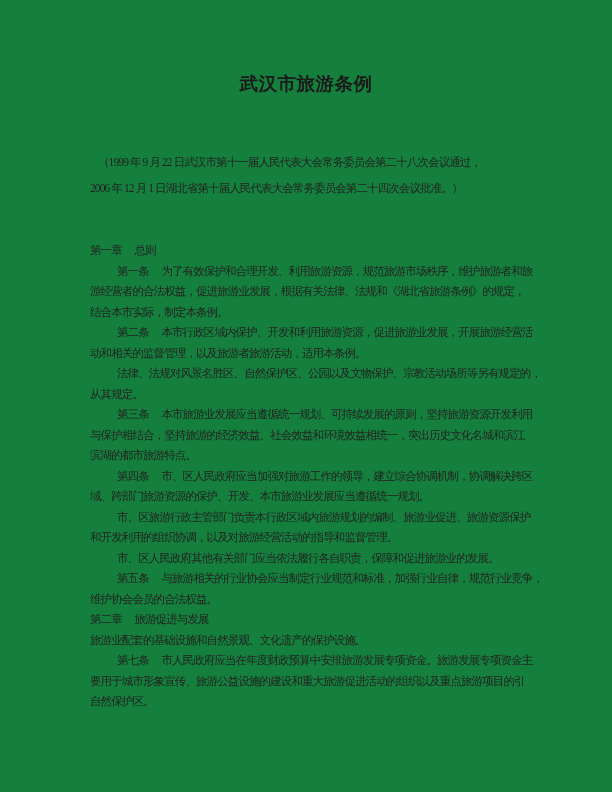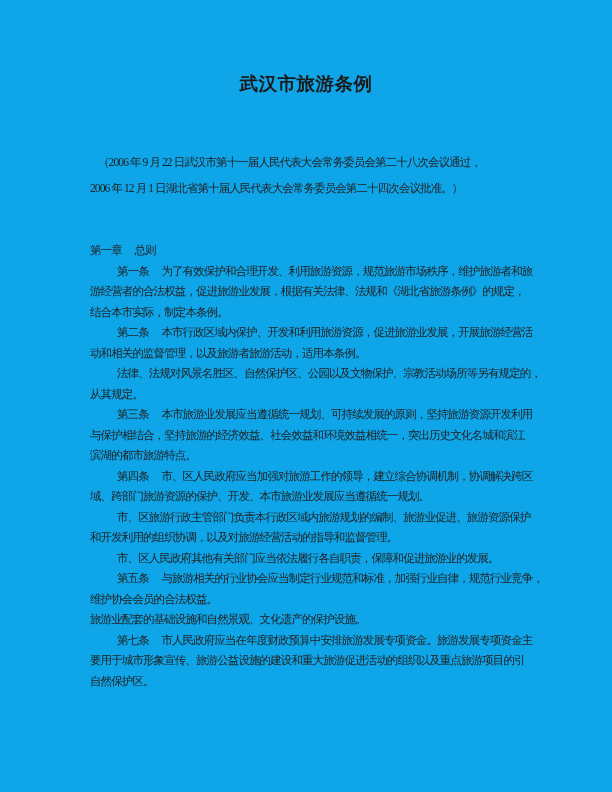--- a/index.html
+++ b/index.html
@@ -4,21 +4,21 @@
 <style>
   html, body { margin: 0; padding: 0; }
   body {
     width: 612px; height: 792px;
     background: #ffffff;
     font-family: "Liberation Serif", "DejaVu Serif", serif;
   }
   .page {
     position: relative;
     width: 612px; height: 792px;
-    background: #0ea5e9;
+    background: #15803d;
     color: #222222;
     overflow: hidden;
   }
   .title {
     position: absolute;
     top: 71px; left: 0;
     width: 612px;
     margin: 0;
     text-align: center;
     font-size: 18.5px;
@@ -57,21 +57,21 @@
   .line[data-type="cont"], .line[data-type="preamble-cont"] { text-indent: 0; }
 </style>
 </head>
 <body>
 
 <div class="page">
 
   <h1 class="title">武汉市旅游条例</h1>
 
   <div class="preamble">
-    <div class="line" data-type="preamble-first">（2006 年 9 月 22 日武汉市第十一届人民代表大会常务委员会第二十八次会议通过，</div>
+    <div class="line" data-type="preamble-first">（1999 年 9 月 22 日武汉市第十一届人民代表大会常务委员会第二十八次会议通过，</div>
     <div class="line" data-type="preamble-cont">2006 年 12 月 1 日湖北省第十届人民代表大会常务委员会第二十四次会议批准。）</div>
   </div>
 
   <div class="body-text">
     <div class="line" data-type="chapter">第一章　 总则</div>
     <div class="line" data-type="first">第一条　 为了有效保护和合理开发、利用旅游资源，规范旅游市场秩序，维护旅游者和旅</div>
     <div class="line" data-type="cont">游经营者的合法权益，促进旅游业发展，根据有关法律、法规和《湖北省旅游条例》的规定，</div>
     <div class="line" data-type="cont">结合本市实际，制定本条例。</div>
     <div class="line" data-type="first">第二条　 本市行政区域内保护、开发和利用旅游资源，促进旅游业发展，开展旅游经营活</div>
     <div class="line" data-type="cont">动和相关的监督管理，以及旅游者旅游活动，适用本条例。</div>
@@ -80,19 +80,20 @@
     <div class="line" data-type="first">第三条　 本市旅游业发展应当遵循统一规划、可持续发展的原则，坚持旅游资源开发利用</div>
     <div class="line" data-type="cont">与保护相结合，坚持旅游的经济效益、社会效益和环境效益相统一，突出历史文化名城和滨江</div>
     <div class="line" data-type="cont">滨湖的都市旅游特点。</div>
     <div class="line" data-type="first">第四条　 市、区人民政府应当加强对旅游工作的领导，建立综合协调机制，协调解决跨区</div>
     <div class="line" data-type="cont">域、跨部门旅游资源的保护、开发、本市旅游业发展应当遵循统一规划。</div>
     <div class="line" data-type="first">市、区旅游行政主管部门负责本行政区域内旅游规划的编制、旅游业促进、旅游资源保护</div>
     <div class="line" data-type="cont">和开发利用的组织协调，以及对旅游经营活动的指导和监督管理。</div>
     <div class="line" data-type="first">市、区人民政府其他有关部门应当依法履行各自职责，保障和促进旅游业的发展。</div>
     <div class="line" data-type="first">第五条　 与旅游相关的行业协会应当制定行业规范和标准，加强行业自律，规范行业竞争，</div>
     <div class="line" data-type="cont">维护协会会员的合法权益。</div>
+    <div class="line" data-type="chapter">第二章　 旅游促进与发展</div>
     <div class="line" data-type="cont">旅游业配套的基础设施和自然景观、文化遗产的保护设施。</div>
     <div class="line" data-type="first">第七条　 市人民政府应当在年度财政预算中安排旅游发展专项资金。旅游发展专项资金主</div>
     <div class="line" data-type="cont">要用于城市形象宣传、旅游公益设施的建设和重大旅游促进活动的组织以及重点旅游项目的引</div>
     <div class="line" data-type="cont">自然保护区。</div>
   </div>
 
 </div>
 
 </body></html>

